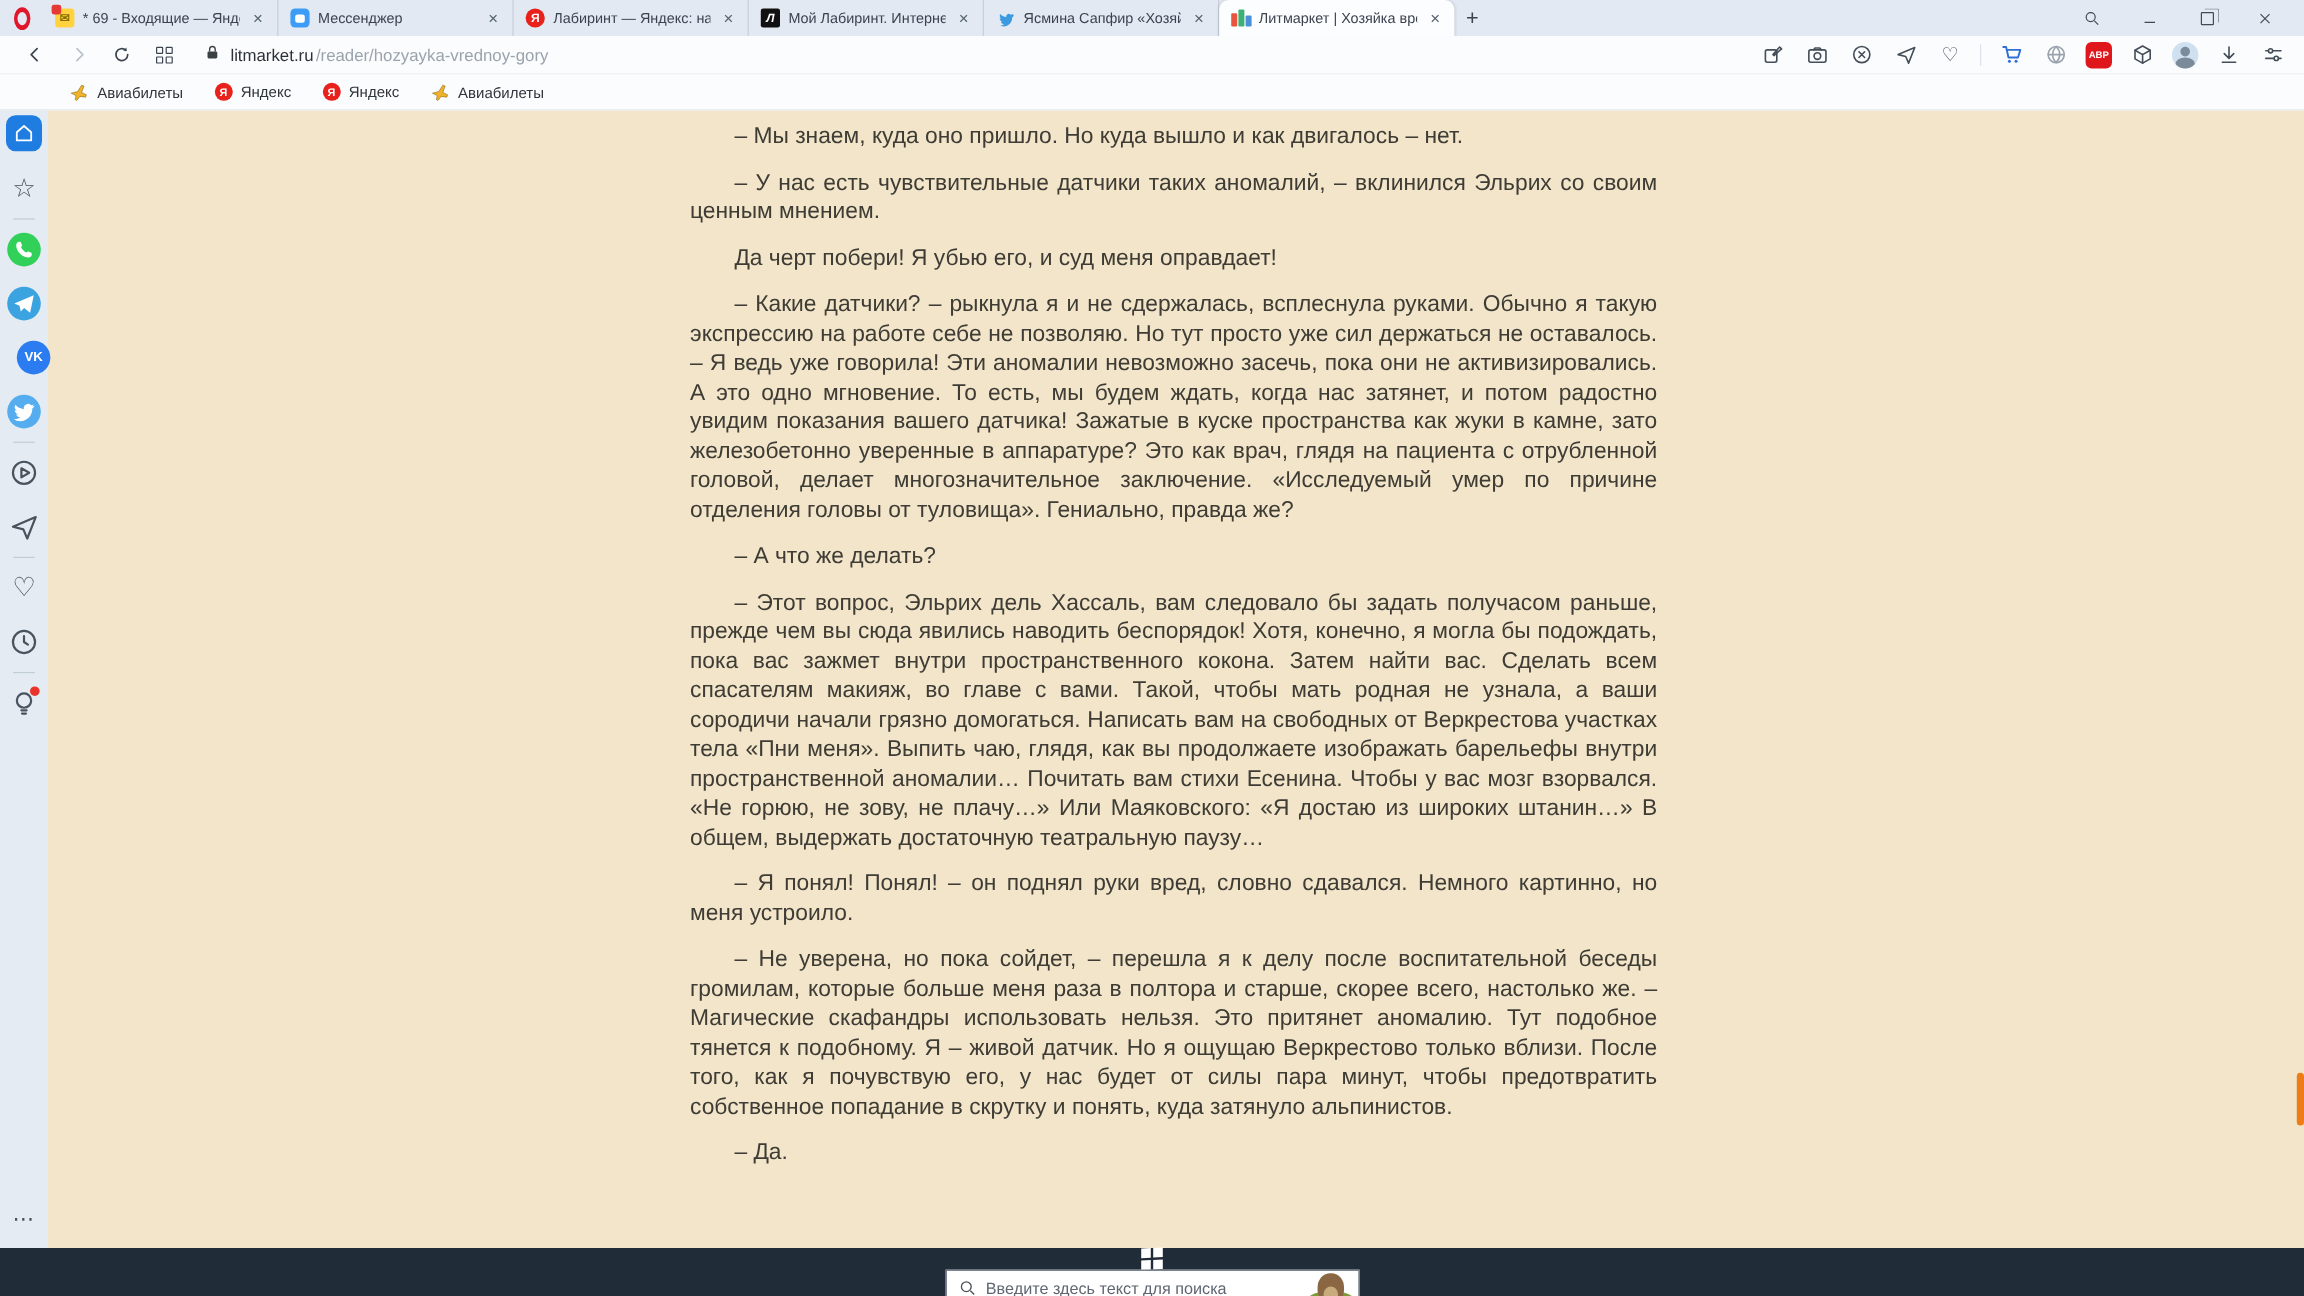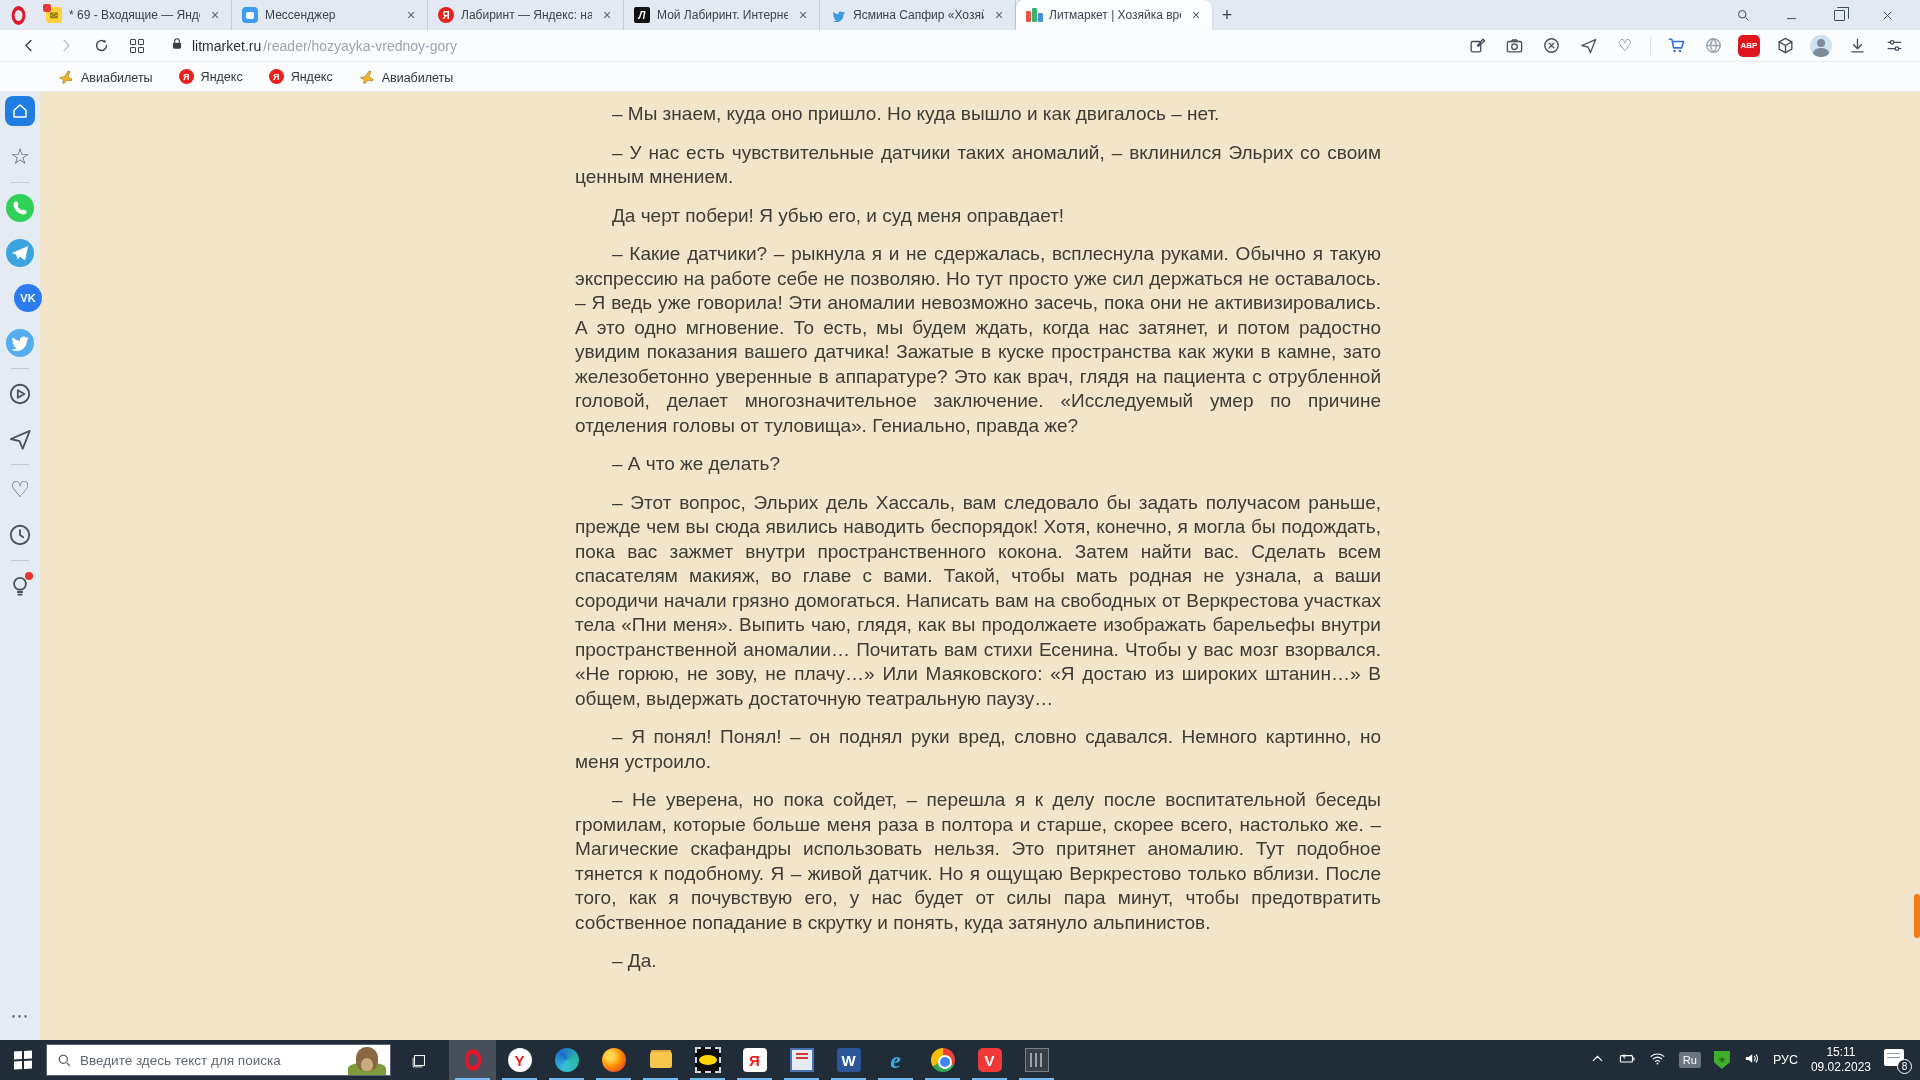--- a/index.html
+++ b/index.html
@@ -83,21 +83,21 @@
   
   .content { position:absolute; left:40px; top:92px; width:1880px; height:948px; background:#f2e5c9; overflow:hidden; }
   .page { position:absolute; left:535px; top:10px; width:806px; color:#3e3c35; font-size:19px; line-height:24.5px; }
   .page p { text-align:justify; text-indent:37px; margin-bottom:14px; }
   .watermark { position:absolute; left:1356px; top:848px; color:#8d8677; opacity:.55; }
   .wm-title { font-size:21px; font-weight:300; }
   .wm-sub { font-size:13.5px; margin-top:5px; }
   .scrollthumb { position:absolute; right:0px; top:802px; width:6px; height:44px; background:#ee7d17; border-radius:3px; }
 
   
-  .taskbar { position:absolute; left:0; top:1040px; width:1920px; height:40px; background:#212c39; display:flex; align-items:center; color:#fff; }
+  .taskbar { position:absolute; left:0; top:1040px; width:1920px; height:40px; background:#212c39; display:flex; align-items:center; color:#fff;flex-direction:column; }
   .startbtn { width:46px; height:40px; display:flex; align-items:center; justify-content:center; }
   .winlogo { display:grid; grid-template-columns:8px 8px; gap:1.5px; transform:skewY(-3deg); }
   .winlogo i { width:8px; height:8px; background:#fff; }
   .tsearch { width:345px; height:32px; background:#fff; border:1px solid #5a6573; display:flex; align-items:center; gap:8px; padding:0 4px 0 10px; position:relative; }
   .tsearch svg { width:15px; height:15px; fill:none; stroke:#4a5058; stroke-width:1.8; flex:0 0 auto; }
   .tsearch input { border:none; outline:none; flex:1; font-size:13.5px; color:#444; background:transparent; font-family:"Liberation Sans",sans-serif; }
   .tsearch input::placeholder { color:#5f6672; }
   .groundhog { width:38px; height:30px; position:relative; flex:0 0 auto; }
   .groundhog .mound { position:absolute; left:0; bottom:0; width:38px; height:13px; background:#7f9a3a; border-radius:50% 50% 0 0; }
   .groundhog .bodyg { position:absolute; left:8px; bottom:4px; width:22px; height:24px; background:#8a6742; border-radius:48% 48% 40% 40%; }

